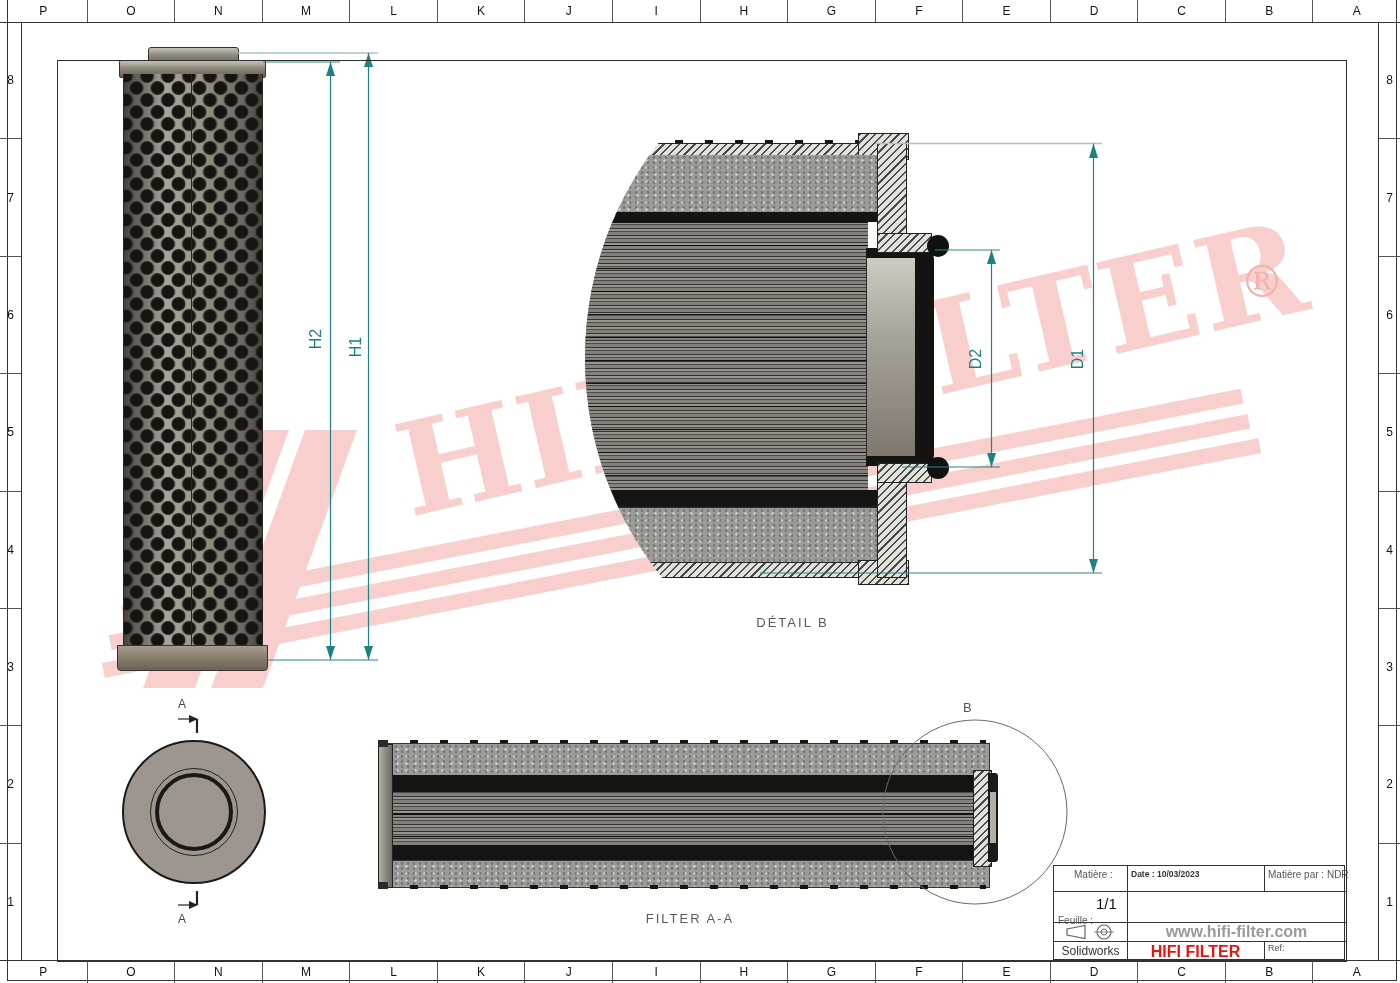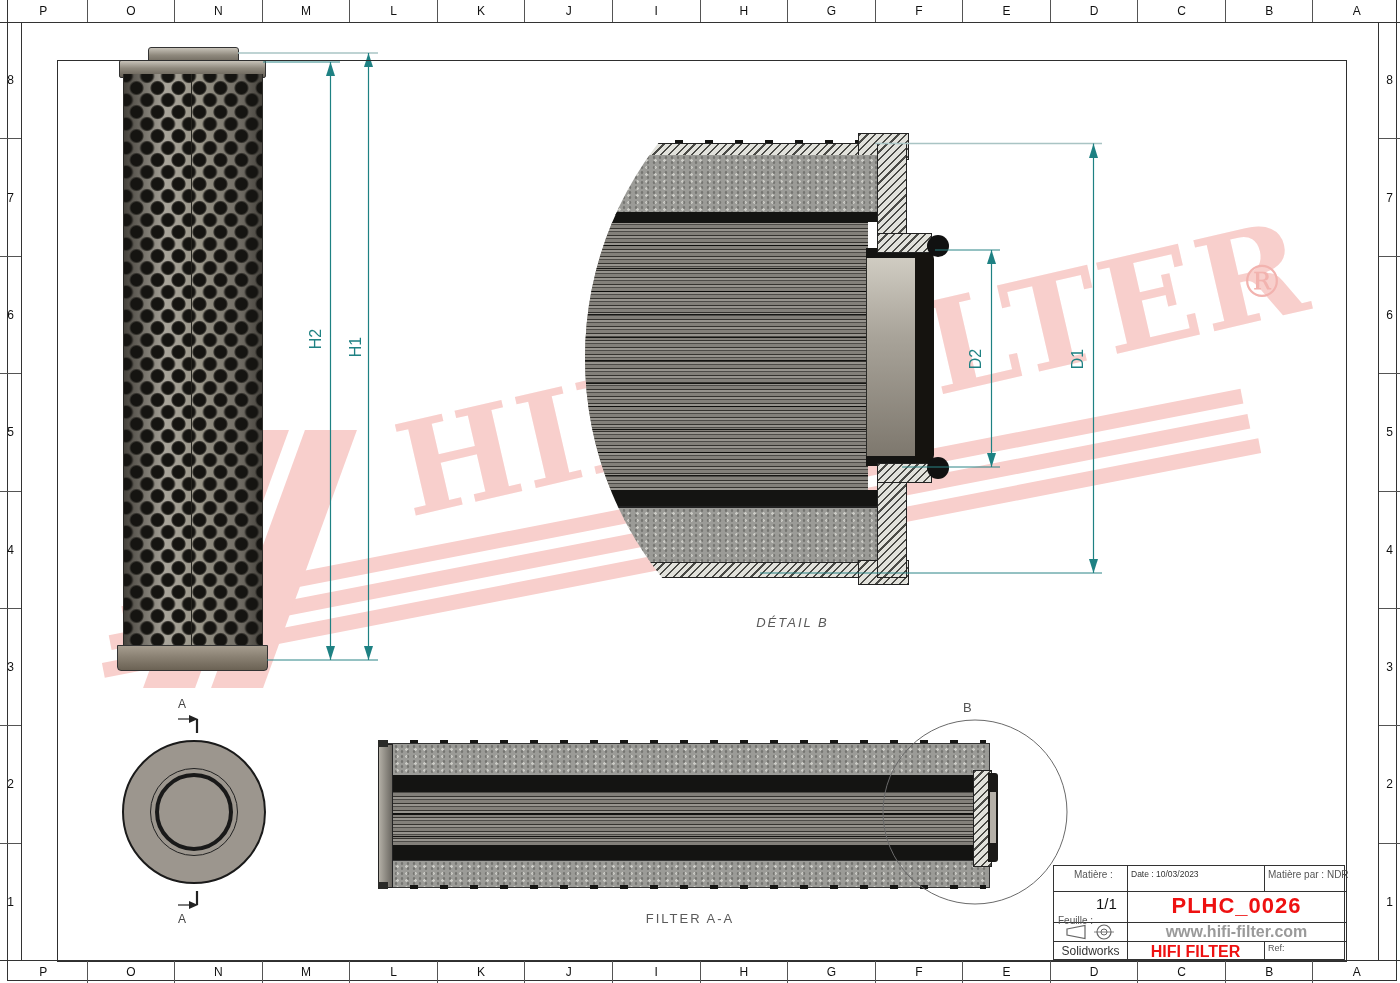--- a/index.html
+++ b/index.html
@@ -149,38 +149,37 @@
     <path d="M189,901 L198,905 L189,909 Z" fill="#222"></path>
     <line x1="197" y1="905" x2="197" y2="891" stroke="#222" stroke-width="2.2"></line>
 
     <circle cx="975" cy="812" r="92" stroke="#6a6a6a" stroke-width="1" fill="none"></circle>
   </svg>
 
   <div class="dim-label" style="left:306px;top:330px;">H2</div>
   <div class="dim-label" style="left:346px;top:338px;">H1</div>
   <div class="dim-label" style="left:966px;top:350px;">D2</div>
   <div class="dim-label" style="left:1068px;top:350px;">D1</div>
-  <div class="view-caption" style="left:720px;top:615px;width:145px;font-style:italic;">DÉTAIL B</div>
+  <div class="view-caption" style="left:720px;top:615px;width:145px;">DÉTAIL B</div>
   <div class="view-caption" style="left:615px;top:911px;width:150px;">FILTER A-A</div>
   <div class="cut-letter" style="left:963px;top:700px;font-size:13px;color:#555;">B</div>
 
   <div class="tb">
     <div class="vl" style="left:73px;top:0;width:1px;height:95px;"></div>
     <div class="vl" style="left:210px;top:0;width:1px;height:25px;"></div>
     <div class="vl" style="left:210px;top:75px;width:1px;height:20px;"></div>
     <div class="hl" style="left:0;top:25px;width:292px;height:1px;"></div>
     <div class="hl" style="left:0;top:56px;width:292px;height:1px;"></div>
     <div class="hl" style="left:0;top:75px;width:292px;height:1px;"></div>
 
     <div class="tb-txt" style="left:20px;top:3px;">Matière :</div>
-    <div class="tb-txt" style="left:77px;top:3px;font-size:8.5px;font-weight:normal;color:#333;">Date : 10/03/2023</div>
+    <div class="tb-txt" style="left:77px;top:3px;font-size:8.5px;font-weight:bold;color:#333;">Date : 10/03/2023</div>
     <div class="tb-txt" style="left:214px;top:3px;">Matière par : NDR</div>
     <div class="tb-txt" style="left:4px;top:33px;margin-top:16px;">Feuille :</div>
     <div class="tb-txt" style="left:42px;top:29px;font-size:15px;color:#111;">1/1</div>
-    <div class="tb-txt" style="left:73px;top:27px;width:219px;text-align:center;font-size:22px;font-weight:600;letter-spacing:1px;color:#ee1111;">PLHC_0026</div>
     <div class="tb-txt" style="left:73px;top:57px;width:219px;text-align:center;font-size:16px;font-weight:bold;color:#9a9a9a;">www.hifi-filter.com</div>
     <div class="tb-txt" style="left:0;top:78px;width:73px;text-align:center;font-size:12px;color:#333;">Solidworks</div>
     <div class="tb-txt" style="left:73px;top:77px;width:137px;text-align:center;font-size:16px;font-weight:bold;color:#ee1111;">HIFI FILTER</div>
     <div class="tb-txt" style="left:214px;top:77px;font-size:9px;">Ref:</div>
 
     <svg class="abs" style="left:10px;top:58px;" width="56" height="16">
       <path d="M3,5 L21,1.5 L21,14.5 L3,11 Z" fill="none" stroke="#666" stroke-width="1.2"></path>
       <circle cx="40" cy="8" r="7" fill="none" stroke="#666" stroke-width="1.2"></circle>
       <circle cx="40" cy="8" r="3" fill="none" stroke="#666" stroke-width="1"></circle>
       <line x1="30" y1="8" x2="50" y2="8" stroke="#666" stroke-width="0.8"></line>

